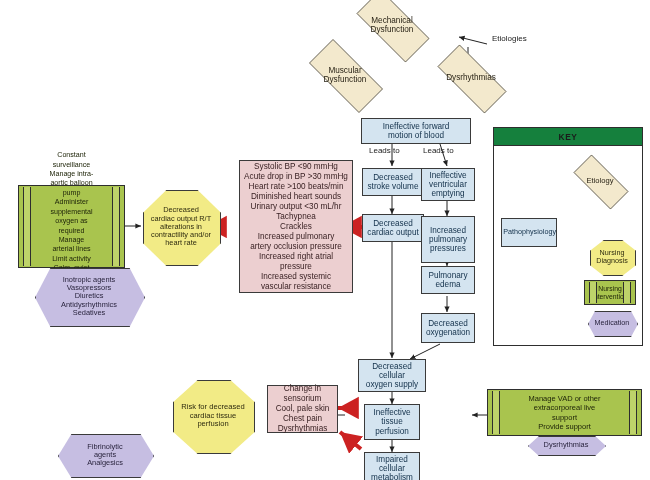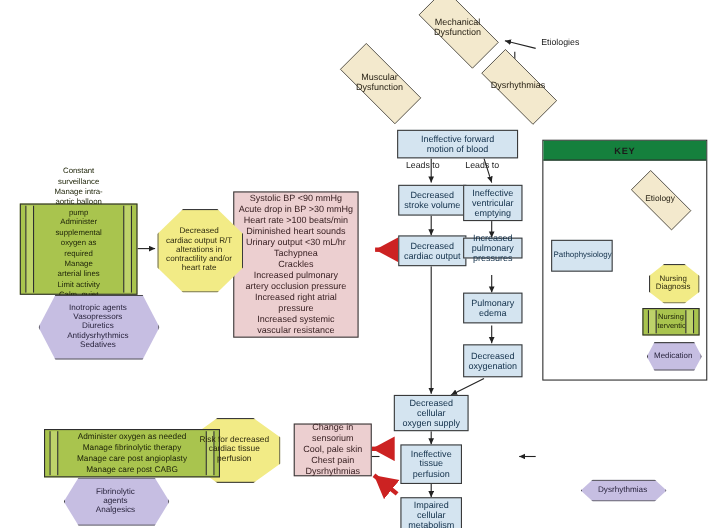--- a/index.html
+++ b/index.html
@@ -130,21 +130,21 @@
 
       <path d="M224,227 L206,227" marker-end="url(#ahr)"></path>
 
       <path d="M358,408 L338,408" marker-end="url(#ahr)"></path>
       <path d="M361,449 L340,432" marker-end="url(#ahr)"></path>
 
       <path d="M565,212 L588,212" marker-end="url(#ahr)"></path>
     </g>
   </svg>
 
-  <div class="node etio" style="left:368px;top:2px;width:96px;height:46px;">
+  <div class="node etio" style="left:344px;top:2px;width:96px;height:46px;">
     <span class="di"></span>
     <span class="txt">Mechanical
 Dysfunction</span>
   </div>
 
   <div class="node etio" style="left:296px;top:52px;width:98px;height:46px;">
     <span class="di"></span>
     <span class="txt">Muscular
 Dysfunction</span>
   </div>
@@ -174,21 +174,21 @@
     <span class="txt">Decreased
 cardiac output</span>
   </div>
 
   <div class="node patho" style="left:421px;top:168px;width:54px;height:33px;">
     <span class="txt">Ineffective
 ventricular
 emptying</span>
   </div>
 
-  <div class="node patho" style="left:421px;top:216px;width:54px;height:19px;">
+  <div class="node patho" style="left:421px;top:216px;width:54px;height:47px;">
     <span class="txt">Increased
 pulmonary
 pressures</span>
   </div>
 
   <div class="node patho" style="left:421px;top:266px;width:54px;height:28px;">
     <span class="txt">Pulmonary
 edema</span>
   </div>
 
@@ -208,21 +208,21 @@
 tissue
 perfusion</span>
   </div>
 
   <div class="node patho" style="left:364px;top:452px;width:56px;height:33px;">
     <span class="txt">Impaired
 cellular
 metabolism</span>
   </div>
 
-  <div class="node assess" style="left:212px;top:160px;width:114px;height:133px;padding:3px 2px;margin-top:14px;">
+  <div class="node assess" style="left:239px;top:160px;width:114px;height:133px;padding:3px 2px;">
     <span class="txt" style="line-height:1.22;">Systolic BP &lt;90 mmHg
 Acute drop in BP &gt;30 mmHg
 Heart rate &gt;100 beats/min
 Diminished heart sounds
 Urinary output &lt;30 mL/hr
 Tachypnea
 Crackles
 Increased pulmonary
 artery occlusion pressure
 Increased right atrial
@@ -240,46 +240,46 @@
 
   <div class="node nd" style="left:143px;top:190px;width:76px;height:74px;">
     <span class="oc"></span>
     <span class="txt" style="font-size:7.4px;">Decreased
 cardiac output R/T
 alterations in
 contractility and/or
 heart rate</span>
   </div>
 
-  <div class="node nd" style="left:173px;top:380px;width:80px;height:57px;">
+  <div class="node nd" style="left:173px;top:380px;width:80px;height:72px;">
     <span class="oc"></span>
     <span class="txt" style="font-size:7.6px;">Risk for decreased
 cardiac tissue
 perfusion</span>
   </div>
 
 
   <div class="node ni" style="left:18px;top:185px;width:107px;height:83px;">
     <span class="txt" style="font-size:7.1px;line-height:1.33;">Constant surveillance
 Manage intra-aortic balloon pump
 Administer supplemental
 oxygen as required
 Manage arterial lines
 Limit activity
 Calm, quiet environment
 Position of comfort</span>
   </div>
 
-  <div class="node ni" style="left:40px;top:390px;width:160px;height:44px;">
-    <span class="txt" style="font-size:7.5px;line-height:1.35;">Administer oxygen as needed
-Manage fibrinolytic therapy
-Manage care post angioplasty
-Manage care post CABG</span>
-  </div>
-
+
+  <div class="node ni" style="left:487px;top:389px;width:155px;height:47px;">
+    <span class="txt" style="font-size:7.5px;line-height:1.26;">Manage VAD or other
+extracorporeal live
+support
+Provide support</span>
+  </div>
 
   <div class="node med" style="left:35px;top:268px;width:108px;height:57px;">
     <span class="hx"></span>
     <span class="txt" style="font-size:7.4px;">Inotropic agents
 Vasopressors
 Diuretics
 Antidysrhythmics
 Sedatives</span>
   </div>
 

